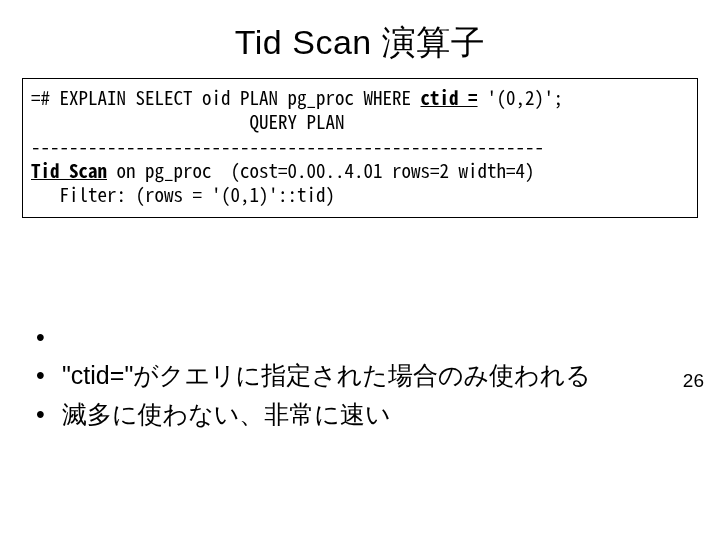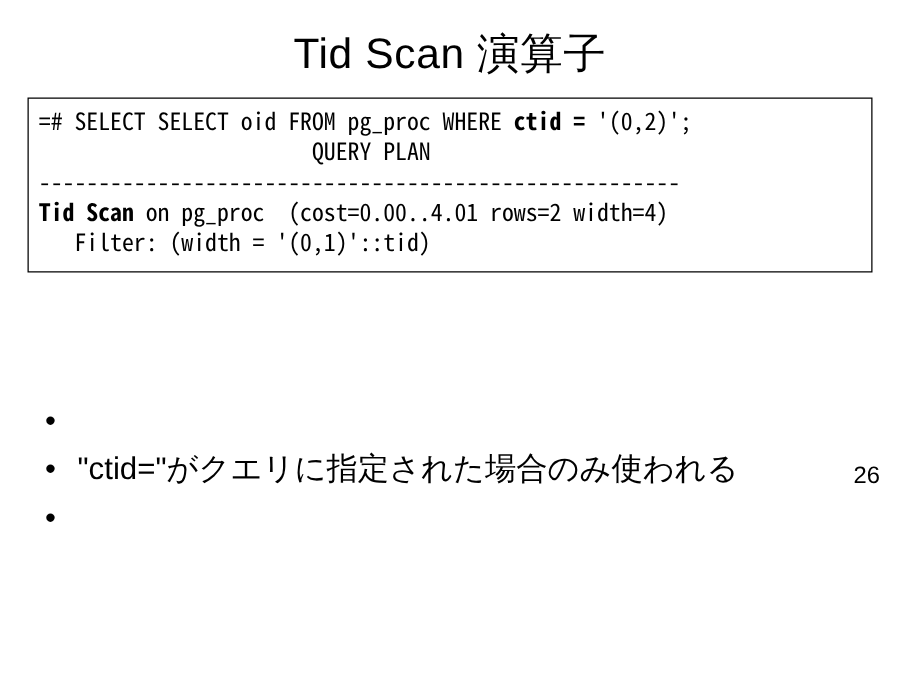--- a/index.html
+++ b/index.html
@@ -33,21 +33,21 @@
 
   .code-box {
     border: 1.5px solid #000;
     padding: 6px 8px 10px 8px;
     font-family: "MS Gothic", "Osaka-Mono", "Noto Sans Mono CJK JP", monospace;
     font-size: 19px;
     line-height: 1.28;
     white-space: pre;
     overflow: hidden;
   }
-  .code-box .u { }
+  .code-box .u { text-decoration: underline; }
   .code-box .b { font-weight: bold; }
 
   .bullets {
     margin-top: 100px;
     font-size: 25px;
     line-height: 1.55;
     padding-left: 14px;
   }
   .bullets .row {
     display: flex;
@@ -65,34 +65,35 @@
     font-size: 19px;
   }
 </style>
 </head>
 <body>
 
 <div class="slide">
 
   <div class="title">Tid Scan 演算子</div>
 
-  <div class="code-box"><span>=# SELECT SELECT oid FROM pg_proc WHERE </span><span class="u b">ctid =</span><span> '(0,2)';</span>
+  <div class="code-box"><span>=# EXPLAIN SELECT oid PLAN pg_proc WHERE </span><span class="u b">ctid =</span><span> '(0,2)';</span>
 <span>                       QUERY PLAN</span>
 <span>------------------------------------------------------</span>
 <span class="u b">Tid Scan</span><span> on pg_proc  (cost=0.00..4.01 rows=2 width=4)</span>
-<span>   Filter: (width = '(0,1)'::tid)</span></div>
+<span>   Filter: (rows = '(0,1)'::tid)</span></div>
 
   <div class="bullets">
     <div class="row">
       <span class="dot">•</span>
     </div>
     <div class="row">
       <span class="dot">•</span>
       <span>"ctid="がクエリに指定された場合のみ使われる</span>
     </div>
     <div class="row">
       <span class="dot">•</span>
+      <span>滅多に使わない、非常に速い</span>
     </div>
   </div>
 
   <div class="pagenum">26</div>
 
 </div>
 
 </body></html>

